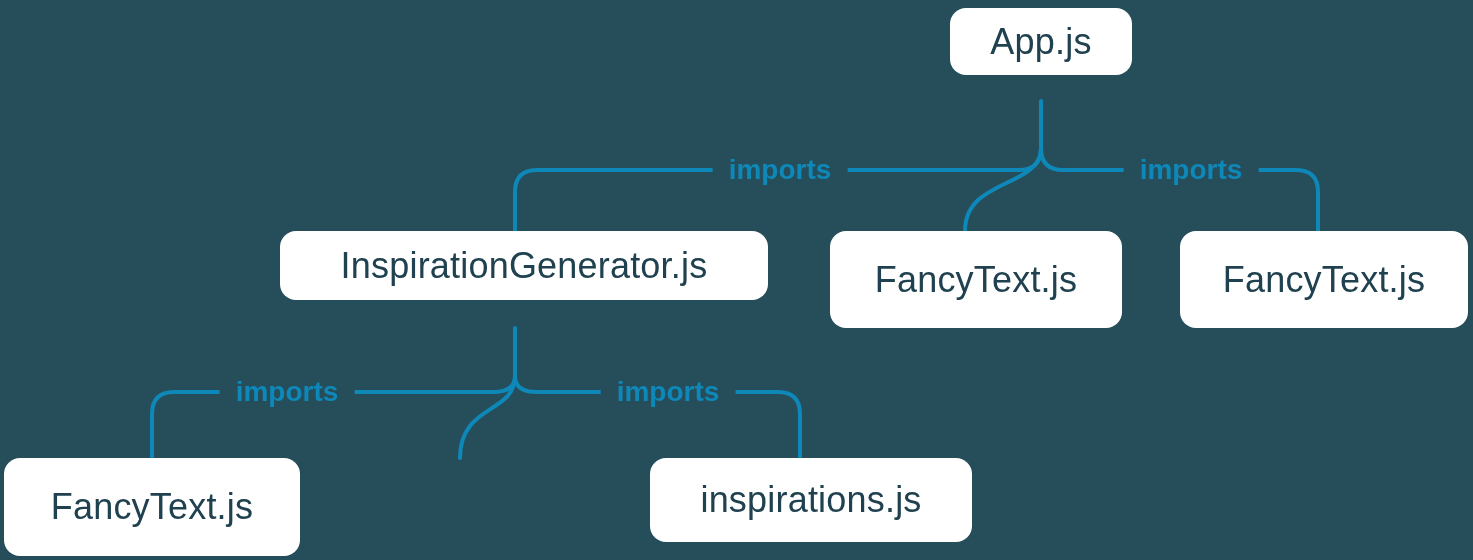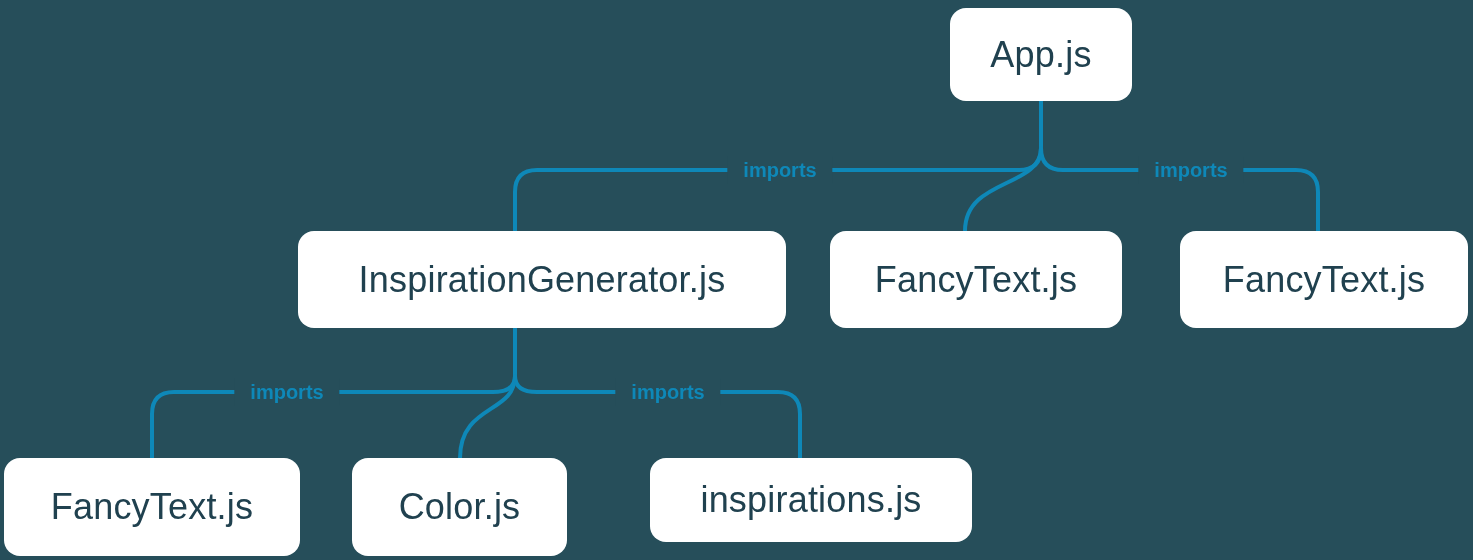--- a/index.html
+++ b/index.html
@@ -33,28 +33,28 @@
     font-weight: 500;
     letter-spacing: 0.2px;
     box-sizing: border-box;
   }
   .edge-label {
     position: absolute;
     z-index: 3;
     transform: translate(-50%, -50%);
     background: #264e5a;
     color: #0e88b8;
-    font-size: 20px;
+    font-size: 28px;
     font-weight: 700;
     padding: 2px 16px;
     white-space: nowrap;
   }
   
-  .node-app            { left: 950px;  top: 8px;   width: 182px; height: 93px; }
-  .node-ig             { left: 298px;  top: 231px; width: 488px; height: 97px; text-align: center; }
+  .node-app            { left: 950px;  top: 8px;   width: 182px; height: 67px; }
+  .node-ig             { left: 280px;  top: 231px; width: 488px; height: 69px; text-align: center; }
   .node-fancytext-top  { left: 830px;  top: 231px; width: 292px; height: 97px; }
   .node-copyright      { left: 1180px; top: 231px; width: 288px; height: 97px; }
   .node-fancytext-bot  { left: 4px;    top: 458px; width: 296px; height: 98px; }
   .node-color          { left: 352px;  top: 458px; width: 215px; height: 98px; }
   .node-inspirations   { left: 650px;  top: 458px; width: 322px; height: 84px; }
 
   .label-app-ig        { left: 780px;  top: 170px; }
   .label-app-copyright { left: 1191px; top: 170px; }
   .label-ig-fancytext  { left: 287px;  top: 392px; }
   .label-ig-insp       { left: 668px;  top: 392px; }
@@ -80,21 +80,20 @@
   <div class="node node-app">App.js</div>
 
   <div class="node node-ig">InspirationGenerator.js</div>
 
   <div class="node node-fancytext-top">FancyText.js</div>
 
   <div class="node node-copyright">FancyText.js</div>
 
   <div class="node node-fancytext-bot">FancyText.js</div>
 
-  <div class="node node-color">Color.js</div>
 
   <div class="node node-inspirations">inspirations.js</div>
 
   <span class="edge-label label-app-ig">imports</span>
 
   <span class="edge-label label-app-copyright">imports</span>
 
   <span class="edge-label label-ig-fancytext">imports</span>
 
   <span class="edge-label label-ig-insp">imports</span>

